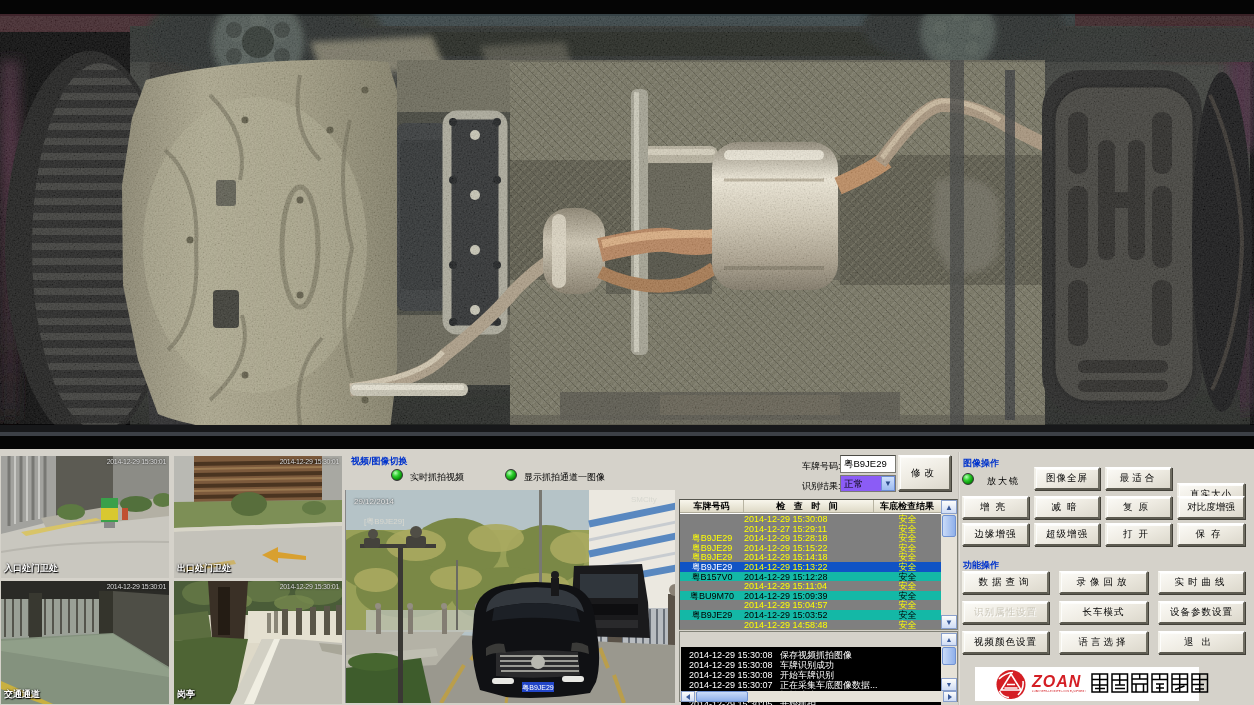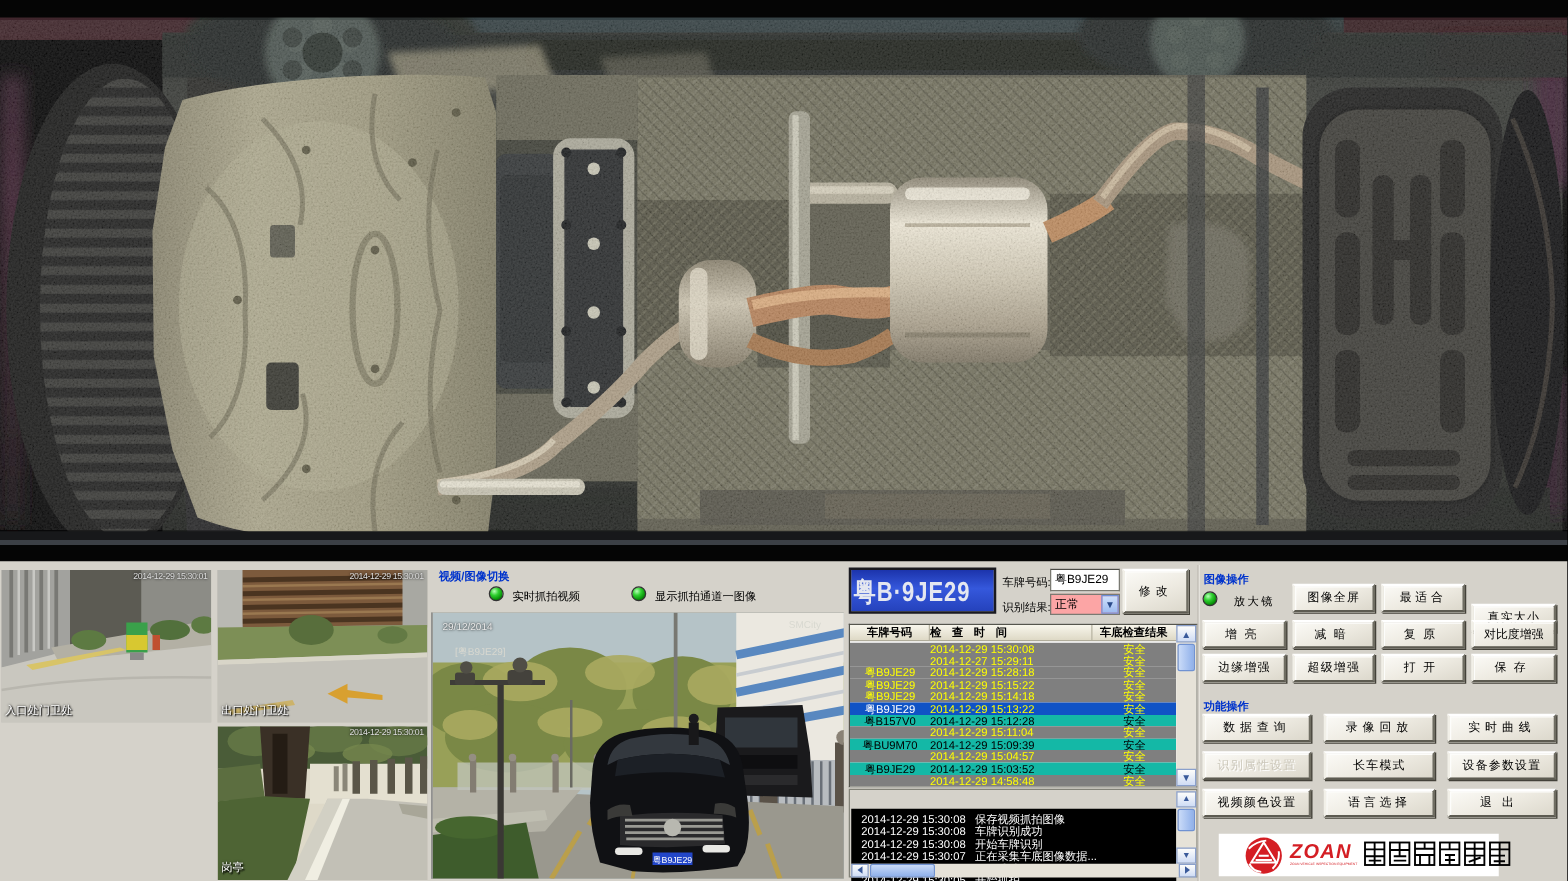--- a/index.html
+++ b/index.html
@@ -6,21 +6,21 @@
 body{font-family:"Liberation Sans",sans-serif;position:relative}
 text{font-family:"Liberation Sans",sans-serif}
 .abs{position:absolute}
 #panel{position:absolute;left:0;top:452px;width:1254px;height:253px;background:#d5d2ca}
 .bluelab{position:absolute;color:#0033cc;font-size:9px;font-weight:bold;white-space:nowrap}
 .lab{position:absolute;color:#000;font-size:9px;white-space:nowrap}
 .led{position:absolute;width:12px;height:12px;border-radius:50%;background:radial-gradient(circle at 35% 30%,#b8ffb8 0%,#30d030 35%,#089008 70%,#045004 100%);border:1px solid #333}
 .btn{position:absolute;background:linear-gradient(160deg,#fbfaf6 0%,#eeebe2 50%,#dcd8cc 100%);border-top:2px solid #ffffff;border-left:2px solid #f2f0e8;border-right:2px solid #6f6d62;border-bottom:2px solid #5d5b51;box-shadow:1px 1px 0 #434139,inset 1px 1px 0 #fdfdfb;color:#000;font-size:9.5px;text-align:center;display:flex;align-items:center;justify-content:center;white-space:nowrap;letter-spacing:1px}
 .btn.dis{color:#cbc7ba;text-shadow:1px 1px 0 #fff}
 .thumb{position:absolute;overflow:hidden}
-.tlabel{position:absolute;left:3px;bottom:3px;color:#fff;font-size:9px;font-weight:normal;text-shadow:0 0 2px #000,1px 1px 1px #000}
+.tlabel{position:absolute;left:3px;bottom:3px;color:#fff;font-size:9px;font-weight:bold;text-shadow:0 0 2px #000,1px 1px 1px #000}
 .tstamp{position:absolute;right:3px;top:2px;color:#ddd;font-size:7px;text-shadow:0 0 2px #000;letter-spacing:-0.3px}
 .trow{position:absolute;left:0;width:261px;height:10px;display:flex;font-size:9px;line-height:10px}
 .trow .c1{width:64px;text-align:center}
 .trow .c2{width:130px;text-align:left}
 .trow .c3{width:67px;text-align:center}
 .gray{background:#7f7f7f;color:#ffff00}
 .white{background:#14b8a6;color:#000}
 .sel{background:#1053c5;color:#ffff00}
 .sel .c1{color:#ffffff}
 .logline{position:absolute;left:8px;color:#fff;font-size:9px;white-space:pre}
@@ -301,20 +301,36 @@
  <polygon points="0,46 168,44 168,66 0,72" fill="#7d8f56"></polygon>
  <ellipse cx="75" cy="48" rx="18" ry="12" fill="#586e3c"></ellipse>
  <ellipse cx="140" cy="52" rx="12" ry="7" fill="#637a44"></ellipse>
  <polygon points="0,72 168,66 168,70 0,76" fill="#d8d5c8"></polygon>
  <polygon points="0,76 168,70 168,122 0,122" fill="#c4c2ba"></polygon>
  <polygon points="132,100 104,96 104,91 88,99 104,107 104,102 132,104" fill="#d8a030"></polygon>
  <polygon points="8,112 60,104 62,108 10,116" fill="#d0ad48" opacity="0.7"></polygon>
 </svg>
 <div class="tstamp">2014-12-29 15:30:01</div><div class="tlabel">出口处门卫处</div></div>
 
+<div class="thumb" style="left:1px;top:129px;width:168px;height:123px;background:#8e9c8a">
+<svg width="168" height="123">
+ <rect width="168" height="123" fill="#87957f"></rect>
+ <rect x="0" y="0" width="168" height="20" fill="#2a2a26"></rect>
+ <rect x="0" y="18" width="168" height="40" fill="#9aa096"></rect>
+ <g stroke="#54544c" stroke-width="2">
+          <path d="M4,18 V56 M12,18 V56 M20,18 V55 M28,18 V55 M36,18 V54 M44,18 V54 M52,18 V53 M60,18 V53 M68,18 V52 M76,18 V52 M84,18 V52 M92,18 V51 M100,18 V51 M108,18 V51 M116,18 V50"></path>
+        </g>
+ <rect x="28" y="12" width="13" height="52" fill="#383830"></rect>
+ <rect x="98" y="10" width="16" height="48" fill="#34342c"></rect>
+ <polygon points="112,10 168,14 168,86 112,60" fill="#4e4e46"></polygon>
+ <polygon points="0,58 112,52 168,86 168,123 0,123" fill="#84927e"></polygon>
+ <polygon points="0,60 112,53 168,88 168,96 0,70" fill="#94a28c" opacity="0.8"></polygon>
+ <polygon points="0,100 52,123 42,123 0,108" fill="#c8b040"></polygon>
+</svg>
+<div class="tstamp">2014-12-29 15:30:01</div><div class="tlabel">交通通道</div></div>
 
 <div class="thumb" style="left:174px;top:129px;width:168px;height:123px;background:#c2c0b6">
 <svg width="168" height="123">
  <rect width="168" height="123" fill="#ded9c8"></rect>
  <rect x="0" y="0" width="168" height="34" fill="#4a5c38"></rect>
  <g fill="#617444">
           <ellipse cx="30" cy="12" rx="22" ry="12"></ellipse>
           <ellipse cx="90" cy="10" rx="26" ry="11"></ellipse>
           <ellipse cx="145" cy="12" rx="24" ry="12"></ellipse>
         </g>
@@ -442,35 +458,32 @@
  <circle cx="27" cy="44" r="5" fill="#504e46"></circle>
         <circle cx="70" cy="42" r="6" fill="#504e46"></circle>
 
  <rect x="205" y="88" width="8" height="18" fill="#18181a"></rect>
         <circle cx="209" cy="85" r="4" fill="#1c1c1e"></circle>
  <text x="8" y="14" font-size="8" fill="#e8e8e8" style="text-shadow:0 0 2px #000">29/12/2014</text>
  <text x="18" y="34" font-size="8" fill="#d8d8d0">[粤B9JE29]</text>
  <text x="285" y="12" font-size="8" fill="#d8d8d0">SMCity</text>
 </svg></div>
 
-<div class="abs" style="left:679px;top:2px;width:118px;height:37px;background:linear-gradient(180deg,#1c34ac,#3558dc 45%,#2542bc);border:2px solid #1a1a20">
- <div class="abs" style="left:2px;top:4px;width:136px;height:26px;color:#e4e7f0;font-size:22px;font-weight:bold;letter-spacing:1px;line-height:27px;white-space:nowrap;transform:scaleX(0.8);transform-origin:0 0">粤B·9JE29</div>
-</div>
 <div class="lab" style="left:802px;top:8px">车牌号码:</div>
 <div class="abs" style="left:840px;top:3px;width:56px;height:18px;background:#fff;border:1px solid #7a7a72;border-top:1px solid #4a4a44;font-size:9.5px;line-height:16px;padding-left:3px">粤B9JE29</div>
 <div class="lab" style="left:802px;top:28px">识别结果:</div>
-<div class="abs" style="left:840px;top:23px;width:56px;height:17px;background:#fca5a5;border:1px solid #7a7a72;font-size:9.5px;line-height:15px;padding-left:3px">正常
+<div class="abs" style="left:840px;top:23px;width:56px;height:17px;background:#8b5cf6;border:1px solid #7a7a72;font-size:9.5px;line-height:15px;padding-left:3px">正常
  <div class="abs" style="right:0;top:0;width:14px;height:15px;background:linear-gradient(180deg,#cfe0fb,#9ebcf0);border:1px solid #6d8ed8;color:#2a4a8a;font-size:8px;line-height:14px;text-align:center">▼</div>
 </div>
 <div class="btn" style="left:898px;top:3px;width:53px;height:36px;letter-spacing:4px">修改</div>
 
 <div class="abs" style="left:679px;top:47px;width:279px;height:131px;background:#fff;border:1px solid #828278;border-top-color:#55554d;border-left-color:#55554d">
  <div class="abs" style="left:0;top:0;width:261px;height:13px;background:linear-gradient(180deg,#f8f6ec,#ded9c6);border-bottom:1px solid #b0ac9a;display:flex;font-size:9px;font-weight:bold;line-height:12px">
   <div style="width:64px;text-align:center;border-right:1px solid #b8b4a2">车牌号码</div>
-  <div style="width:130px;border-right:1px solid #b8b4a2;letter-spacing:3px">检 查 时 间</div>
+  <div style="width:130px;text-align:center;border-right:1px solid #b8b4a2;letter-spacing:3px">检 查 时 间</div>
   <div style="width:66px;text-align:center">车底检查结果</div>
  </div>
  <div id="rows" class="abs" style="left:0;top:14px;width:261px;height:115px;overflow:hidden">
 <div class="trow gray" style="top:0.0px;height:9.6px">
           <div class="c1"></div>
           <div class="c2">2014-12-29 15:30:08</div>
           <div class="c3">安全</div>
         </div>
 <div class="trow gray" style="top:9.6px;height:9.6px">
           <div class="c1"></div>

